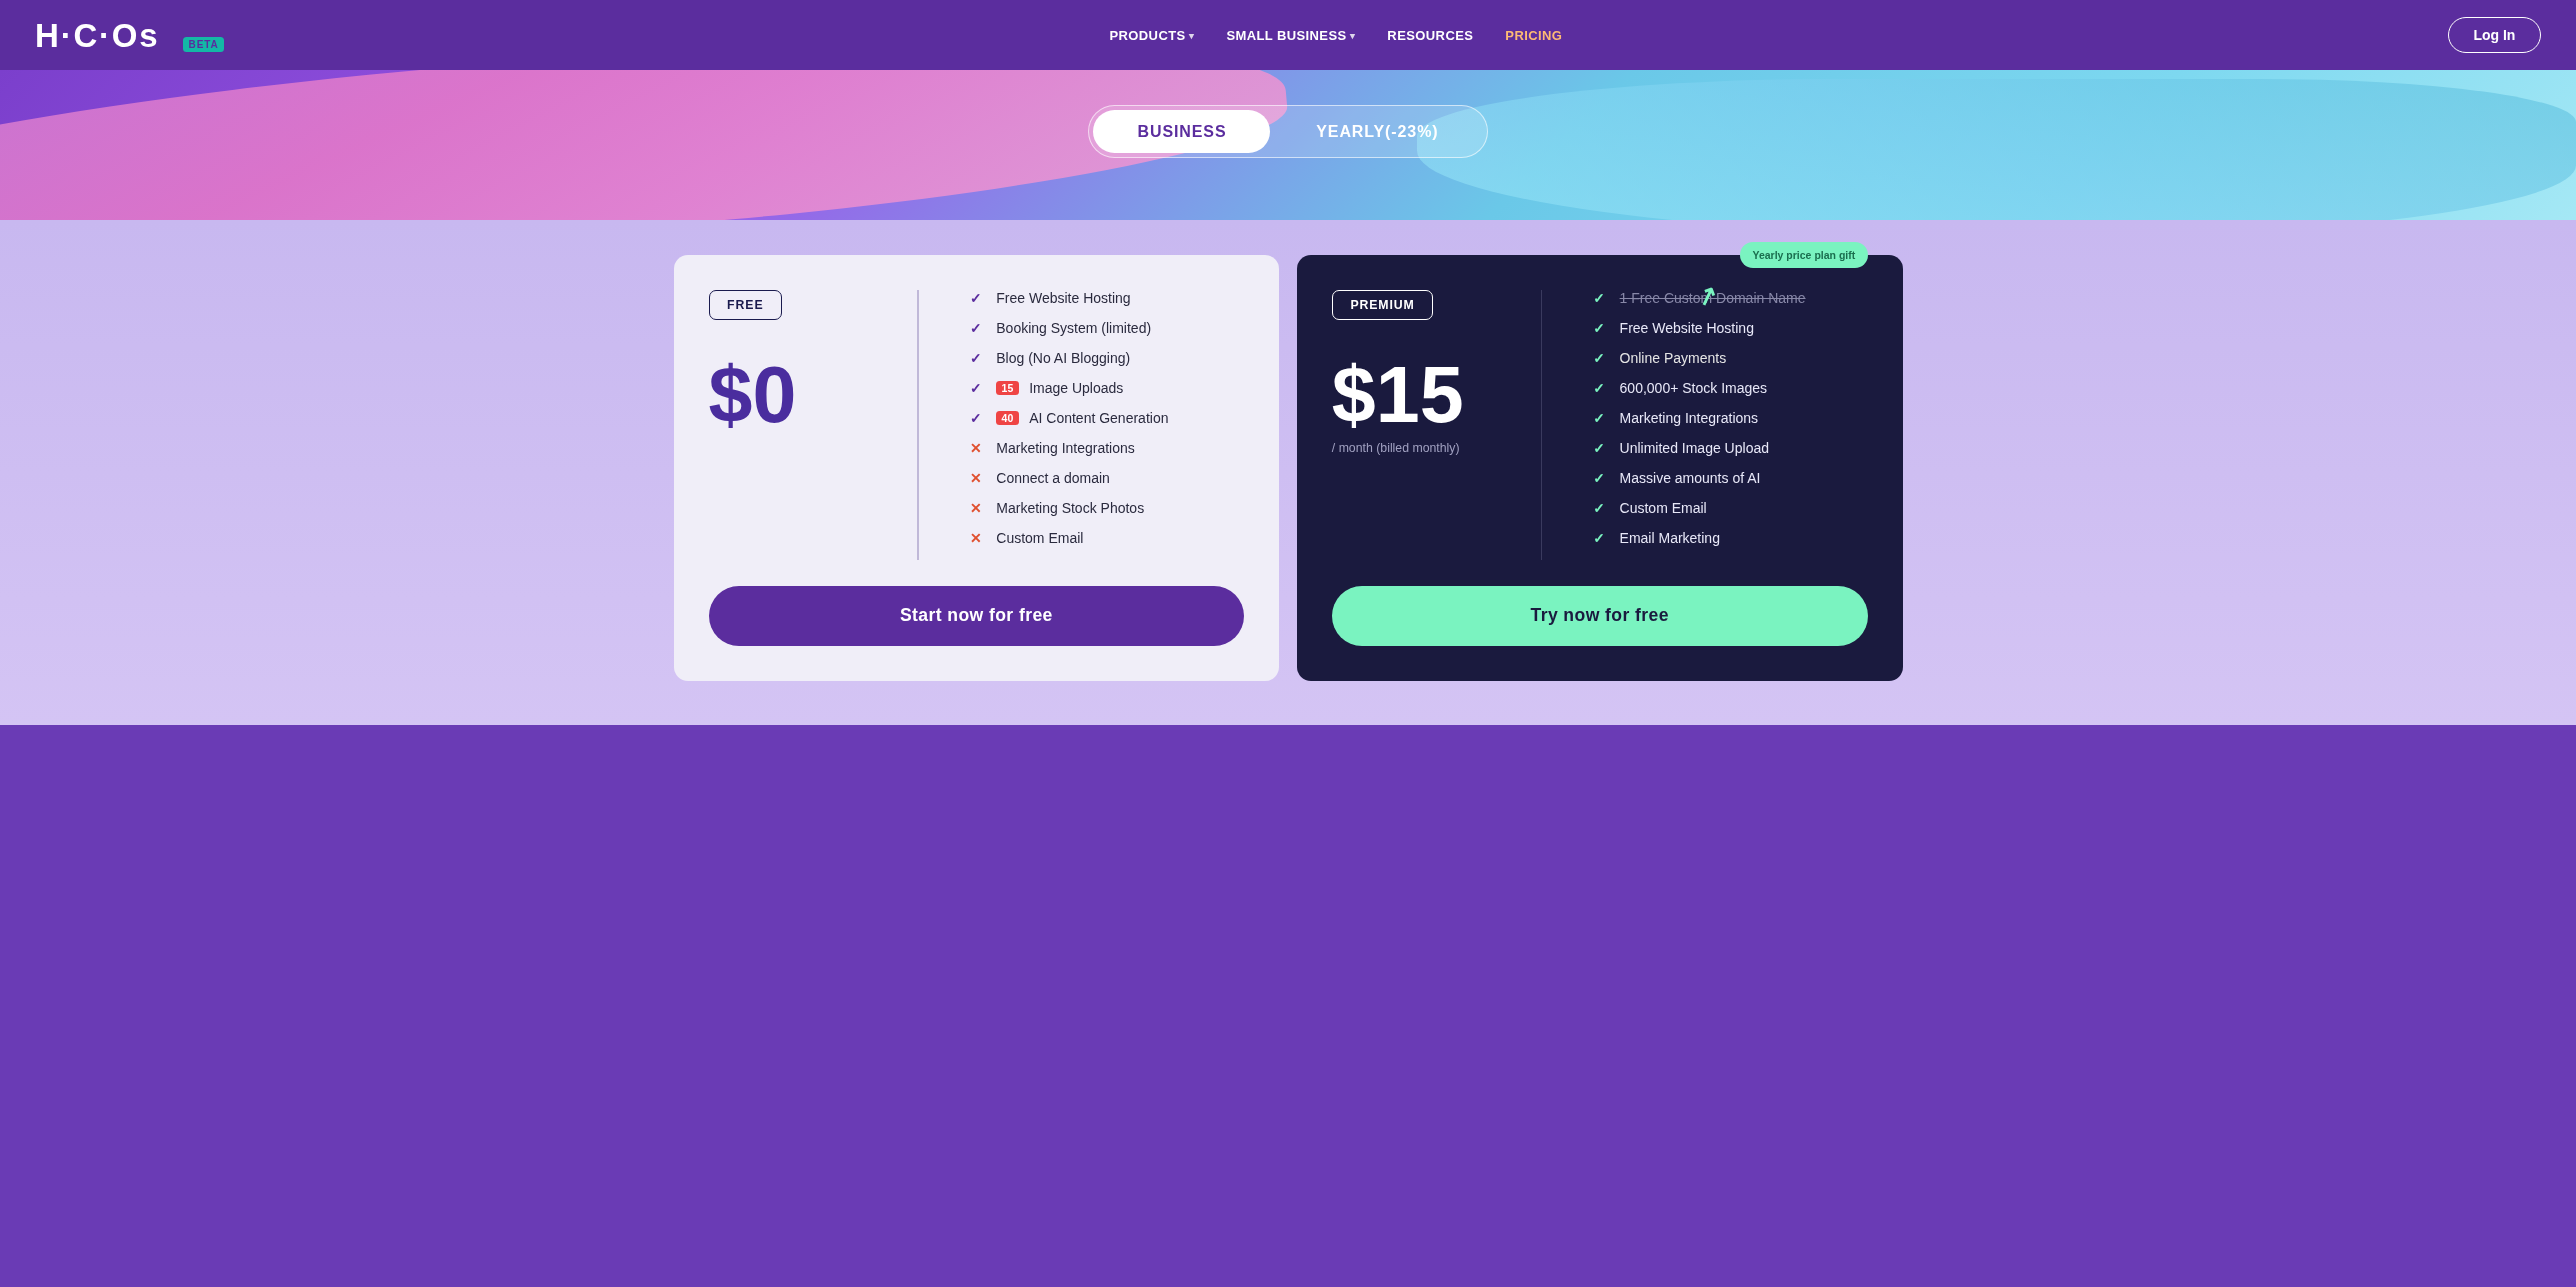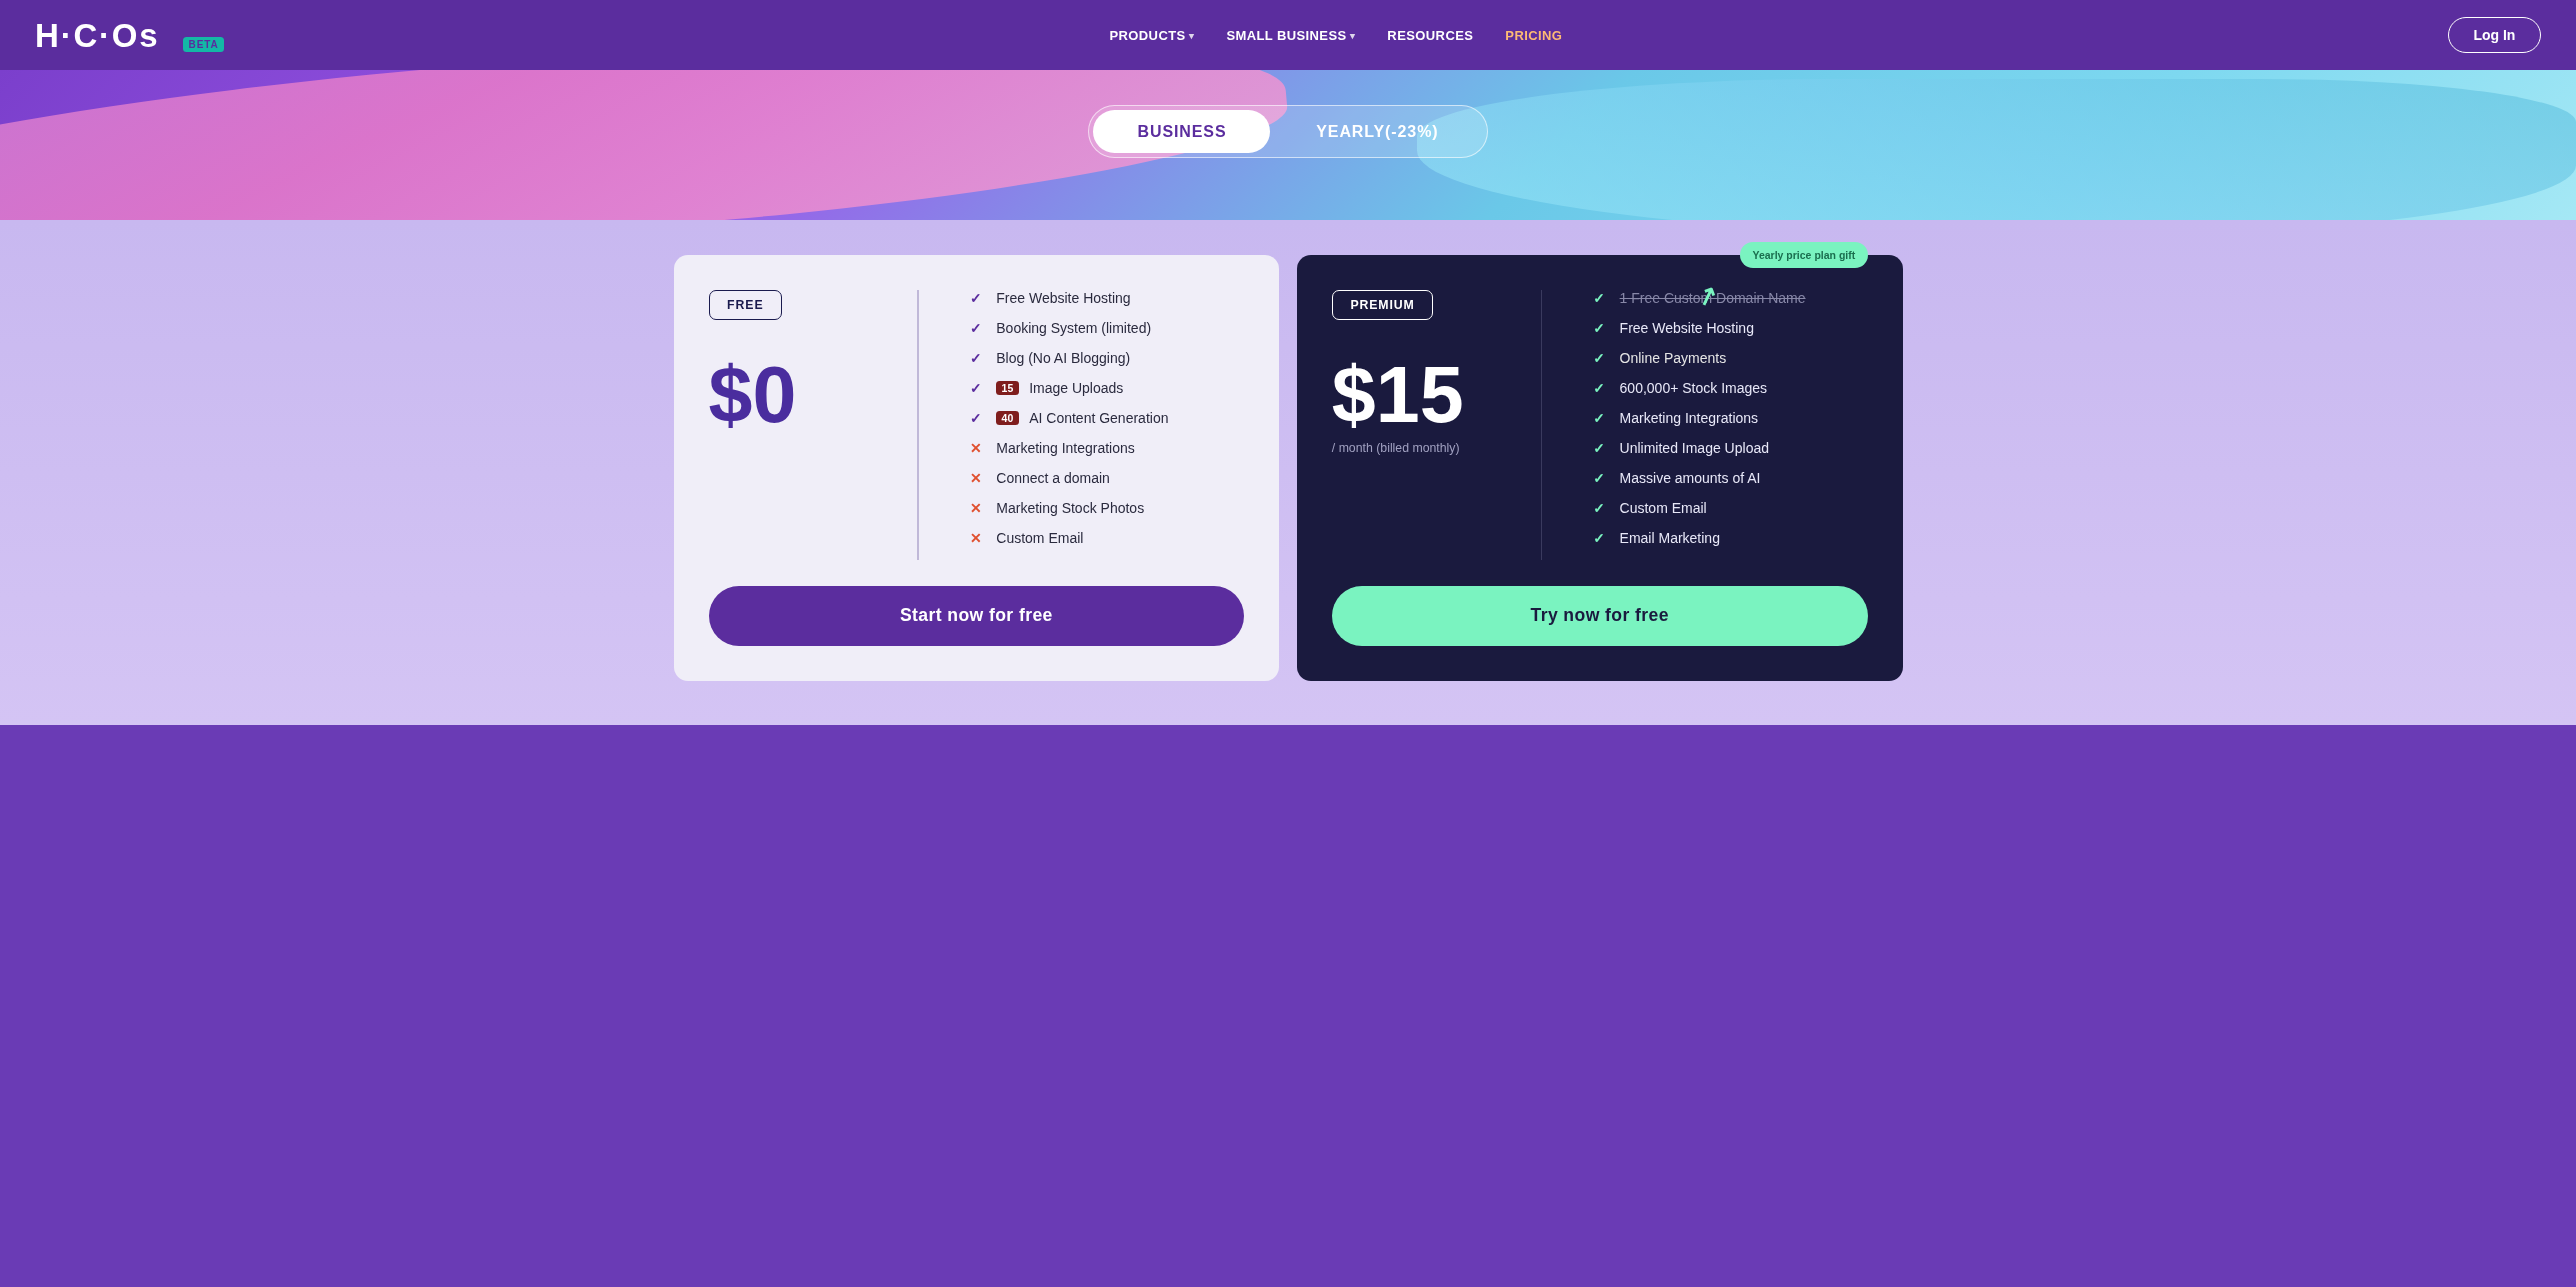--- a/index.html
+++ b/index.html
@@ -218,21 +218,21 @@
       font-weight: 700;
       min-width: 17.6px;
     }
     .x-icon {
       color: #e05030;
       font-size: 14px;
       font-weight: 700;
       min-width: 17.6px;
     }
     .limit-badge {
-      background: #7f1d1d;
+      background: #ef4444;
       color: white;
       font-size: 10.5px;
       font-weight: 700;
       padding: 0.9px 5.3px;
       border-radius: 3.5px;
       margin-right: 1.8px;
     }
     .cta-btn-free {
       background: #5b2d9e;
       color: white;

